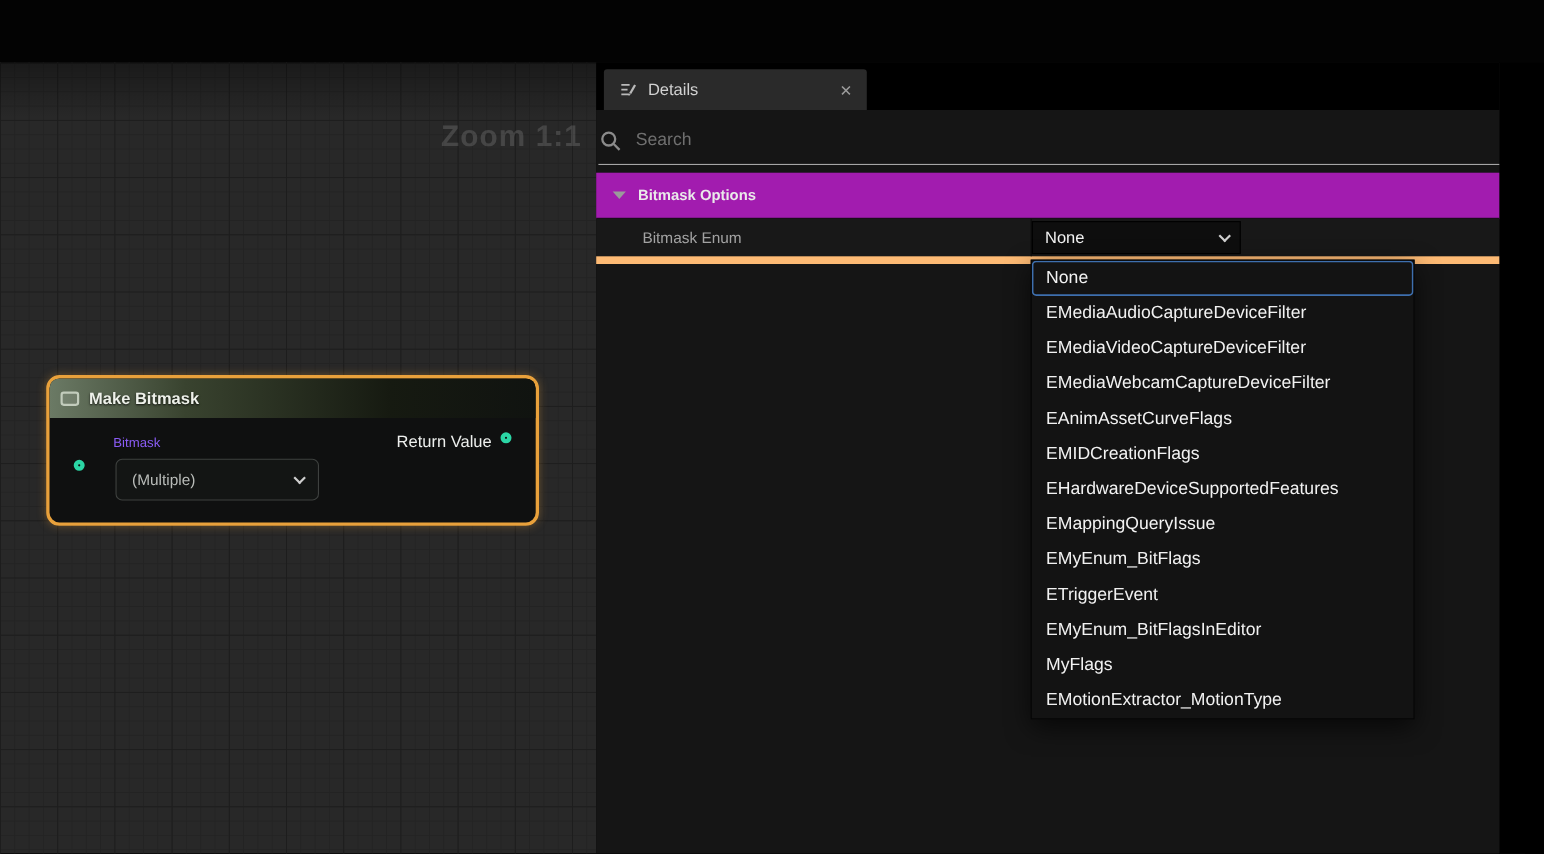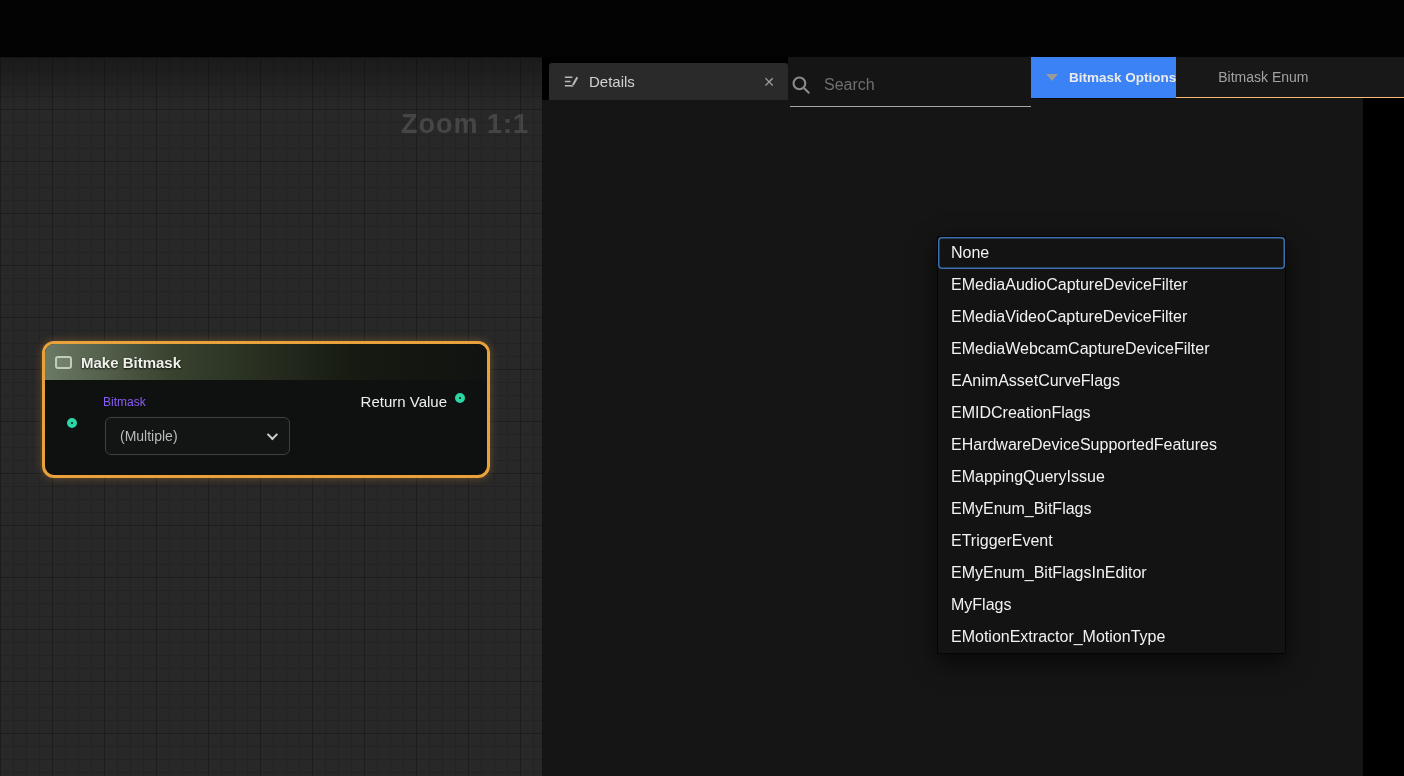--- a/index.html
+++ b/index.html
@@ -66,50 +66,50 @@
     padding:0 14px; color:#b9bcb9; font-size:14px;
   }
   .chev {
     width:8px; height:8px; border-right:2px solid #cfcfcf; border-bottom:2px solid #cfcfcf;
     transform:rotate(45deg) translateY(-2px); flex:none;
   }
   .output-row { position:absolute; right:22px; top:13px; display:flex; gap:8px; }
   .output-label { font-size:15px; color:#eef0ee; }
 
   
-  .details { position:relative; width:821px; background:#151515; display:flex; flex-direction:row; }
+  .details { position:relative; width:821px; background:#151515; display:flex; flex-direction:column; }
 
   .tab-bar { height:43px; background:#000; display:flex; align-items:flex-end; padding-left:7px; flex:none; }
   .tab {
     width:239px; height:37px; background:#2a2a2a; border-radius:3px 3px 0 0;
     display:flex; align-items:center; gap:10px; padding:0 13px;
   }
   .tab-label { flex:1; font-size:15px; color:#d2d2d2; }
   .tab-close { color:#9b9b9b; font-size:14px; line-height:1; cursor:default; }
 
   .search-row { height:57px; display:flex; align-items:center; padding-left:2px; background:#151515; flex:none; }
   .search-field { flex:1; height:42px; display:flex; align-items:center; gap:11px; border-bottom:1px solid #a6a6a6; }
   .search-field svg { flex:none; }
   .search-input {
     flex:1; background:transparent; border:none; outline:none;
     color:#dddddd; font-size:16px; font-family:"Liberation Sans", sans-serif;
   }
   .search-input::placeholder { color:#6f6f6f; }
 
   .section-header {
-    height:42px; background:#3b82f6; display:flex; align-items:center; gap:11px;
+    height:42px; background:#a21caf; display:flex; align-items:center; gap:11px;
     padding-left:15px; border-bottom:1px solid #0d0d0d; flex:none;
   }
   .tri-down {
     width:0; height:0; border-left:6px solid transparent; border-right:6px solid transparent;
     border-top:7px solid #9a9a9a; flex:none;
   }
   .section-title { font-size:13.5px; font-weight:bold; color:#eaeaea; }
 
-  .prop-row { height:41px; display:flex; background:#181818; border-bottom:1px solid #fdba74; flex:none; }
+  .prop-row { height:41px; display:flex; background:#181818; border-bottom:7px solid #fdba74; flex:none; }
   .prop-label-cell { width:395px; display:flex; align-items:center; padding-left:42px; }
   .prop-label { color:#a2a2a2; font-size:14px; }
   .prop-value-cell { flex:1; display:flex; align-items:center; border-left:1px solid #0d0d0d; }
   .enum-combo {
     width:190px; height:30px; background:#0e0e0e; border:1px solid #000;
     display:flex; align-items:center; justify-content:space-between; padding:0 11px;
     color:#f3f3f3; font-size:15px;
   }
 
   .filler { flex:1; background:#151515; }

